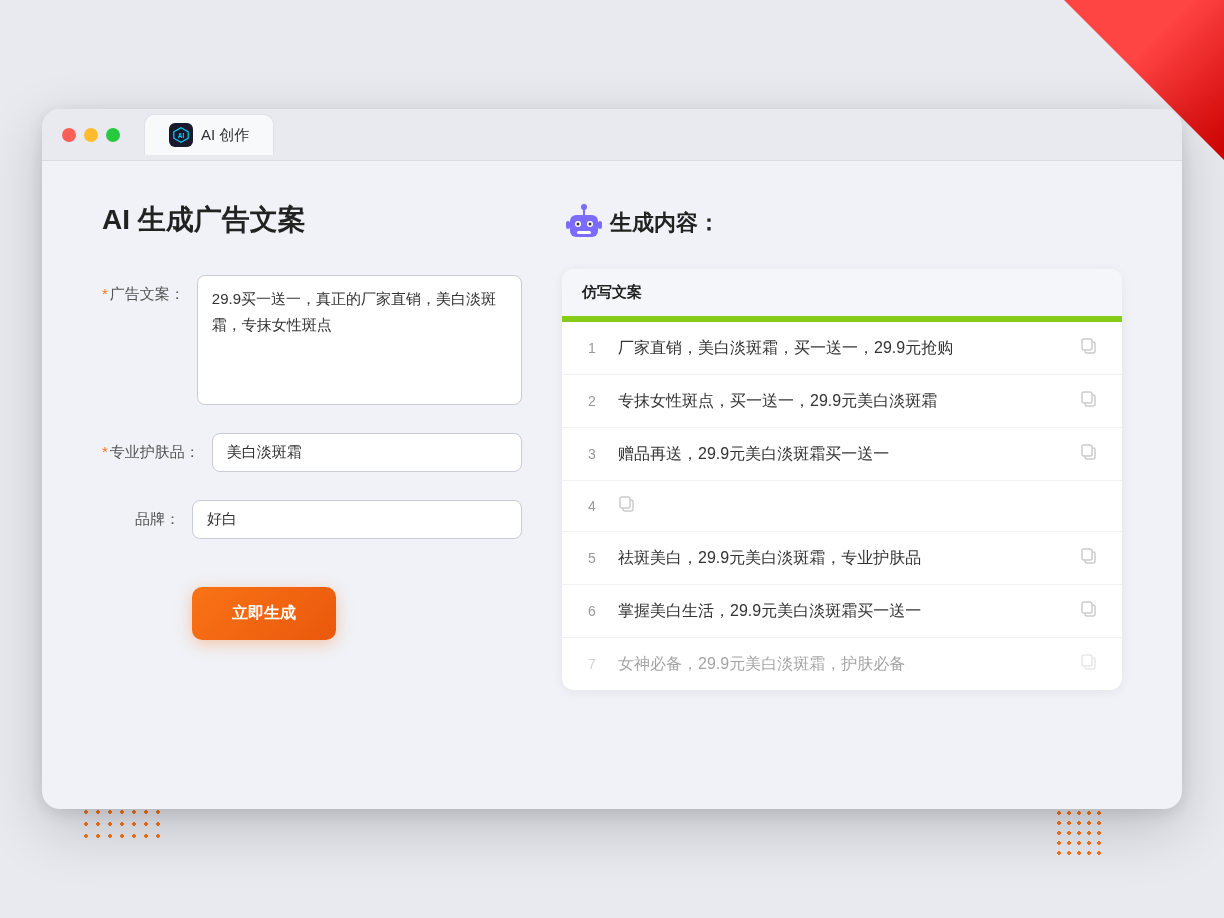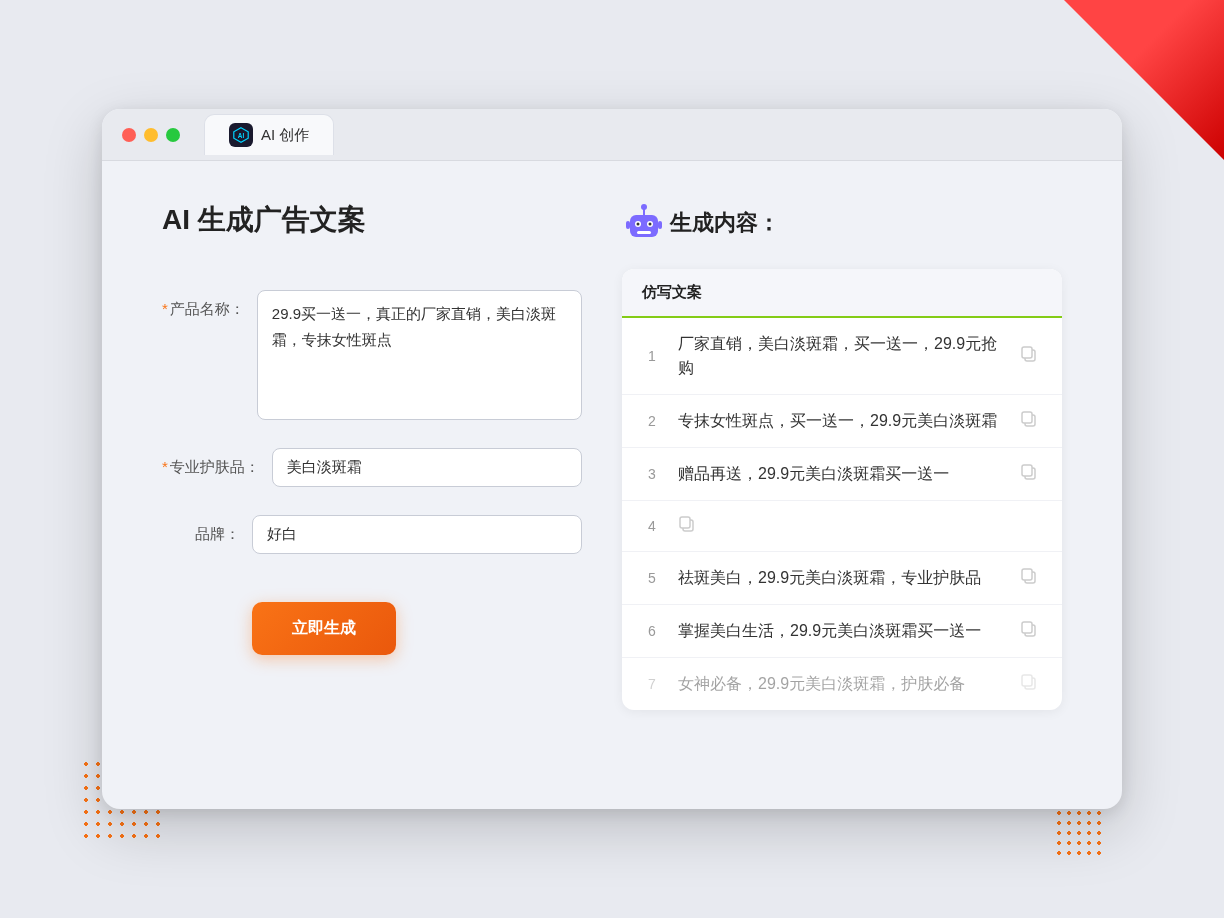--- a/index.html
+++ b/index.html
@@ -44,21 +44,21 @@
       height: 50px;
       background-image: radial-gradient(circle, #f97316 2px, transparent 2px);
       background-size: 10px 10px;
       z-index: 0;
     }
 
     
     .browser-window {
       position: relative;
       z-index: 1;
-      width: 1020px;
+      width: 1140px;
       min-height: 700px;
       background: #f0f2f7;
       border-radius: 18px;
       box-shadow: 0 20px 60px rgba(0,0,0,0.18), 0 4px 16px rgba(0,0,0,0.10);
       overflow: hidden;
     }
 
     
     .title-bar {
       background: #e8eaef;
@@ -126,21 +126,21 @@
 
     
     .left-panel {
       flex: 0 0 420px;
     }
 
     .page-title {
       font-size: 28px;
       font-weight: 700;
       color: #222;
-      margin-bottom: 51px;
+      margin-bottom: 36px;
     }
 
     .form-row {
       display: flex;
       align-items: flex-start;
       margin-bottom: 28px;
     }
 
     .form-label {
       font-size: 15px;
@@ -217,21 +217,21 @@
     .result-table {
       background: #fff;
       border-radius: 12px;
       overflow: hidden;
       box-shadow: 0 2px 12px rgba(0,0,0,0.06);
     }
 
     .table-header {
       background: #f5f6fa;
       padding: 14px 20px;
-      border-bottom: 2px solid #84cc16;
+      border-bottom: 6px solid #84cc16;
     }
 
     .table-header-text {
       font-size: 15px;
       font-weight: 600;
       color: #222;
     }
 
     .table-row {
       display: flex;
@@ -298,21 +298,21 @@
   </div>
 
   <div class="main-content">
 
     <div class="left-panel">
       <h1 class="page-title">AI 生成广告文案</h1>
 
       
       <div class="form-row">
         <label class="form-label">
-          <span class="required">*</span><span>产品名称：</span>
+          <span class="required">*</span><span>广告文案：</span>
         </label>
         <textarea class="form-input" style="">29.9买一送一，真正的厂家直销，美白淡斑霜，专抹女性斑点</textarea>
       </div>
 
       
       <div class="form-row">
         <label class="form-label">
           <span class="required">*</span><span>专业护肤品：</span>
         </label>
         <input type="text" class="form-input" value="美白淡斑霜" style="">

